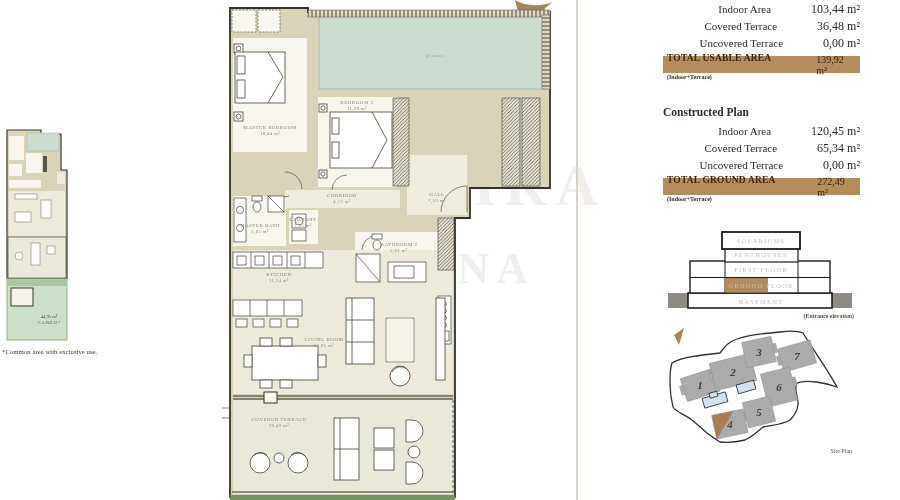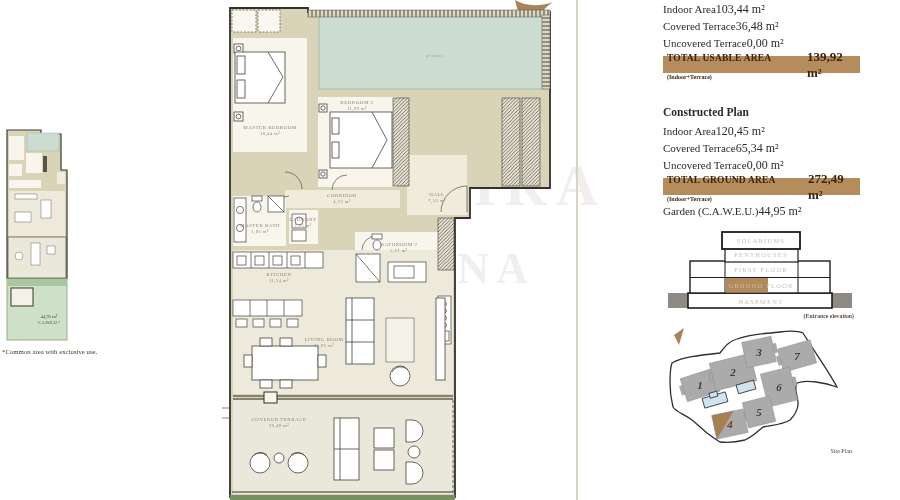--- a/index.html
+++ b/index.html
@@ -2,28 +2,28 @@
 <html><head>
 <meta charset="utf-8">
 <style>
   html,body{margin:0;padding:0;background:#ffffff;}
   #page{position:relative;width:900px;height:500px;background:#ffffff;overflow:hidden;
         font-family:"Liberation Serif", serif;color:#2e2a24;}
   svg text{font-family:"Liberation Serif", serif;}
 
   
   .panel-block{position:absolute;left:663px;width:197px;}
-  .arow{display:flex;justify-content:flex-start;align-items:baseline;height:17px;}
+  .arow{display:flex;justify-content:flex-end;align-items:baseline;height:17px;gap:40px;}
   .arow .lbl{font-size:11px;}
   .arow .val{font-size:12px;}
   .total-band{display:flex;justify-content:space-between;align-items:center;
               background:#b58c5b;color:#3f2310;padding:1px 4px;height:15px;margin-top:3px;}
   .total-band .tlbl{font-size:9.5px;font-weight:bold;letter-spacing:.2px;margin-top:40px;}
   .total-band .tqual{font-size:6px;font-weight:bold;}
-  .total-band .tval{font-size:13px;font-weight:bold;}
+  .total-band .tval{font-size:10px;font-weight:normal;}
   .sec-header{position:absolute;left:663px;top:106px;font-size:11.5px;font-weight:bold;}
   .garden-row{margin-top:9px;}
 
   
   #divider{position:absolute;left:576px;top:0;width:2px;height:500px;background:#d8d3c4;}
   .watermark{position:absolute;color:rgba(135,125,108,0.12);font-weight:bold;
              pointer-events:none;white-space:nowrap;}
   #footnote{position:absolute;left:2px;top:348px;width:140px;font-size:6.8px;color:#3c3a32;}
 </style>
 </head>
@@ -283,24 +283,20 @@
     </div>
     <div class="arow">
       <span class="lbl">Uncovered Terrace</span>
       <span class="val">0,00 m²</span>
     </div>
     <div class="total-band">
       <span><span class="tlbl">TOTAL GROUND AREA</span>
         <span class="tqual">(Indoor+Terrace)</span></span>
       <span class="tval">272,49 m²</span>
     </div>
-    <div class="arow garden-row">
-      <span class="lbl">Garden (C.A.W.E.U.)</span>
-      <span class="val">44,95 m²</span>
-    </div>
   </div>
 
   <svg style="position:absolute;left:662px;top:228px;" width="198" height="95" viewBox="0 0 198 95">
     <rect x="6" y="65" width="20" height="15" fill="#8d8b83"></rect>
     <rect x="170" y="65" width="20" height="15" fill="#8d8b83"></rect>
     <rect x="26" y="65" width="144" height="15" fill="#ffffff" stroke="#1c1c1c" stroke-width="1.6"></rect>
     <rect x="28" y="33" width="140" height="32" fill="#ffffff" stroke="#1c1c1c" stroke-width="1.4"></rect>
     <rect x="64" y="49.5" width="42" height="15" fill="#b28a5c"></rect>
     <path d="M28,49.5 H168 M63,33 V65 M136,33 V65" stroke="#1c1c1c" stroke-width="1" fill="none"></path>
     <rect x="63" y="20" width="73" height="14" fill="#ffffff" stroke="#1c1c1c" stroke-width="1.2"></rect>

